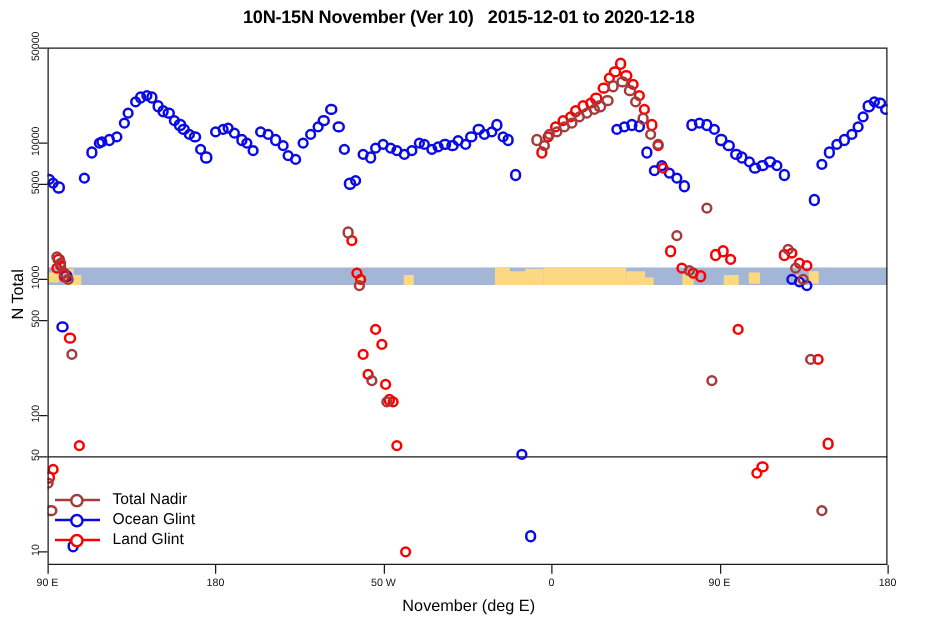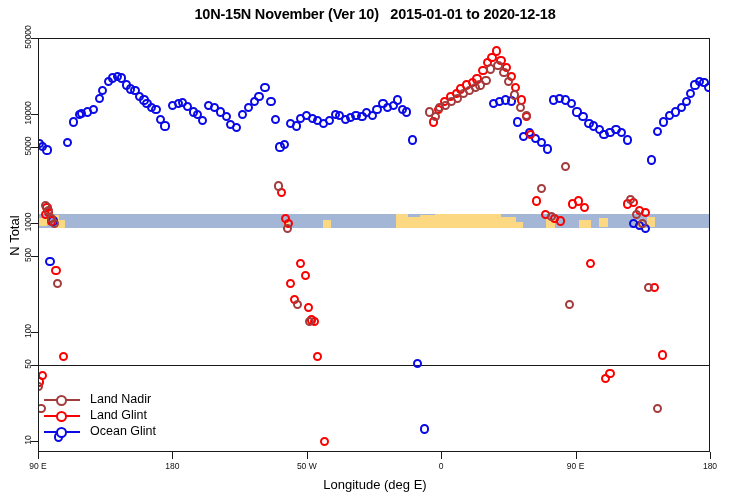--- a/index.html
+++ b/index.html
@@ -58,21 +58,21 @@
   .legline{position:absolute;left:0;top:7px;width:36px;height:0;border-top:2px solid #000;}
   .legmark{position:absolute;left:12px;top:3px;width:11px;height:11px;border-radius:50%;
            box-sizing:border-box;background:#fff;}
   .legtext{position:absolute;left:46px;top:0px;font-size:12.5px;color:#000;white-space:nowrap;}
 </style>
 </head>
 <body>
 
 <div id="fig">
 
-  <div class="title">10N-15N November (Ver 10)   2015-01-01 to 2020-12-18</div>
+  <div class="title">10N-15N November (Ver 10)   2015-12-01 to 2020-12-18</div>
 
   <div class="plotclip">
     <div id="mapLayer">
         <div class="mapband" style="top: 175.988px; height: 14px; width: 672px; background: rgb(164, 182, 214);"></div>
         <div class="landshape" style="left: 0px; width: 8.96px; top: 180.188px; height: 7.7px; background: rgb(252, 216, 130);"></div>
         <div class="landshape" style="left: 14.9333px; width: 5.97333px; top: 176.688px; height: 13.3px; background: rgb(252, 216, 130);"></div>
         <div class="landshape" style="left: 20.9067px; width: 5.97333px; top: 182.288px; height: 7.7px; background: rgb(252, 216, 130);"></div>
         <div class="landshape" style="left: 246.4px; width: 5.97333px; top: 183.688px; height: 6.3px; background: rgb(252, 216, 130);"></div>
         <div class="landshape" style="left: 285.227px; width: 7.46667px; top: 181.588px; height: 8.4px; background: rgb(252, 216, 130);"></div>
         <div class="landshape" style="left: 358.4px; width: 11.9467px; top: 175.988px; height: 14px; background: rgb(252, 216, 130);"></div>
@@ -347,33 +347,33 @@
       <div class="xtick" style="left: 306.8px;"></div>
       <div class="xlab" style="left: 306.8px;">50 W</div>
       <div class="xtick" style="left: 441.2px;"></div>
       <div class="xlab" style="left: 441.2px;">0</div>
       <div class="xtick" style="left: 575.6px;"></div>
       <div class="xlab" style="left: 575.6px;">90 E</div>
       <div class="xtick" style="left: 710px;"></div>
       <div class="xlab" style="left: 710px;">180</div>
     </div>
 
-  <div class="axistitle-x">Longitude (deg E)</div>
+  <div class="axistitle-x">November (deg E)</div>
   <div class="axistitle-y">N Total</div>
 
   <div class="legend" id="legend">
       <div class="legrow">
         <div class="legline" style="border-top-color: rgb(163, 60, 60);"></div>
         <div class="legmark" style="border: 2.1px solid rgb(163, 60, 60);"></div>
-        <div class="legtext">Land Nadir</div>
+        <div class="legtext">Total Nadir</div>
+      </div>
+      <div class="legrow">
+        <div class="legline" style="border-top-color: rgb(10, 10, 230);"></div>
+        <div class="legmark" style="border: 2.1px solid rgb(10, 10, 230);"></div>
+        <div class="legtext">Ocean Glint</div>
       </div>
       <div class="legrow">
         <div class="legline" style="border-top-color: rgb(250, 0, 0);"></div>
         <div class="legmark" style="border: 2.1px solid rgb(250, 0, 0);"></div>
         <div class="legtext">Land Glint</div>
       </div>
-      <div class="legrow">
-        <div class="legline" style="border-top-color: rgb(10, 10, 230);"></div>
-        <div class="legmark" style="border: 2.1px solid rgb(10, 10, 230);"></div>
-        <div class="legtext">Ocean Glint</div>
-      </div>
     </div>
 </div>
 
 </body></html>

